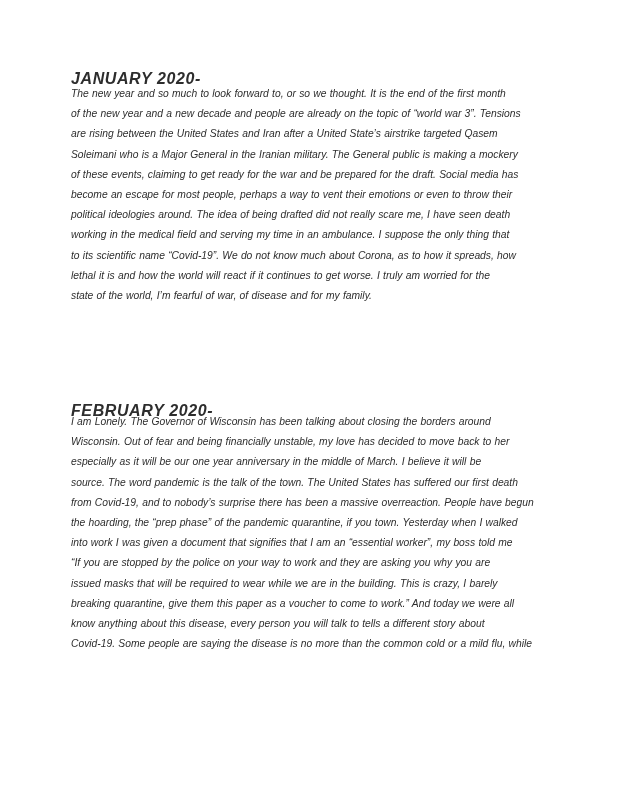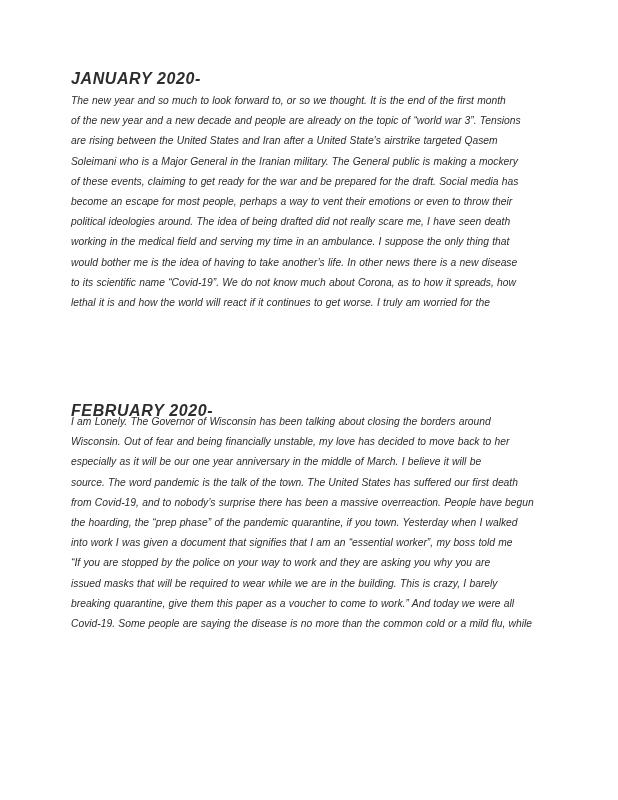--- a/index.html
+++ b/index.html
@@ -37,54 +37,55 @@
   }
   .journal-line {
     font-style: italic;
     font-size: 10.3px;
     line-height: 20.2px;
     letter-spacing: 0px;
     word-spacing: 0.4px;
     white-space: nowrap;
   }
   #heading-january { top: 69px; }
-  #body-january    { top: 91px; }
+  #body-january    { top: 84px; }
   #heading-february{ top: 401px; }
   #body-february   { top: 412px; }
 </style>
 </head>
 <body>
 
 <div class="page">
 
   <div class="entry-heading" id="heading-january">JANUARY 2020-</div>
 
   <div class="entry-body" id="body-january">
     <div class="journal-line">The new year and so much to look forward to, or so we thought. It is the end of the first month</div>
     <div class="journal-line">of the new year and a new decade and people are already on the topic of “world war 3”. Tensions</div>
     <div class="journal-line">are rising between the United States and Iran after a United State’s airstrike targeted Qasem</div>
     <div class="journal-line">Soleimani who is a Major General in the Iranian military. The General public is making a mockery</div>
     <div class="journal-line">of these events, claiming to get ready for the war and be prepared for the draft. Social media has</div>
     <div class="journal-line">become an escape for most people, perhaps a way to vent their emotions or even to throw their</div>
     <div class="journal-line">political ideologies around. The idea of being drafted did not really scare me, I have seen death</div>
     <div class="journal-line">working in the medical field and serving my time in an ambulance. I suppose the only thing that</div>
-    <div class="journal-line">would bother me is the idea of having to take another’s life. In other news there is a new disease</div>
     <div class="journal-line">to its scientific name “Covid-19”. We do not know much about Corona, as to how it spreads, how</div>
     <div class="journal-line">lethal it is and how the world will react if it continues to get worse. I truly am worried for the</div>
+    <div class="journal-line">state of the world, I’m fearful of war, of disease and for my family.</div>
   </div>
 
   <div class="entry-heading" id="heading-february">FEBRUARY 2020-</div>
 
   <div class="entry-body" id="body-february">
     <div class="journal-line">I am Lonely. The Governor of Wisconsin has been talking about closing the borders around</div>
     <div class="journal-line">Wisconsin. Out of fear and being financially unstable, my love has decided to move back to her</div>
     <div class="journal-line">especially as it will be our one year anniversary in the middle of March. I believe it will be</div>
     <div class="journal-line">source. The word pandemic is the talk of the town. The United States has suffered our first death</div>
     <div class="journal-line">from Covid-19, and to nobody’s surprise there has been a massive overreaction. People have begun</div>
     <div class="journal-line">the hoarding, the “prep phase” of the pandemic quarantine, if you town. Yesterday when I walked</div>
     <div class="journal-line">into work I was given a document that signifies that I am an “essential worker”, my boss told me</div>
     <div class="journal-line">“If you are stopped by the police on your way to work and they are asking you why you are</div>
     <div class="journal-line">issued masks that will be required to wear while we are in the building. This is crazy, I barely</div>
     <div class="journal-line">breaking quarantine, give them this paper as a voucher to come to work.” And today we were all</div>
+    <div class="journal-line">know anything about this disease, every person you will talk to tells a different story about</div>
     <div class="journal-line">Covid-19. Some people are saying the disease is no more than the common cold or a mild flu, while</div>
   </div>
 
 </div>
 
 </body></html>

